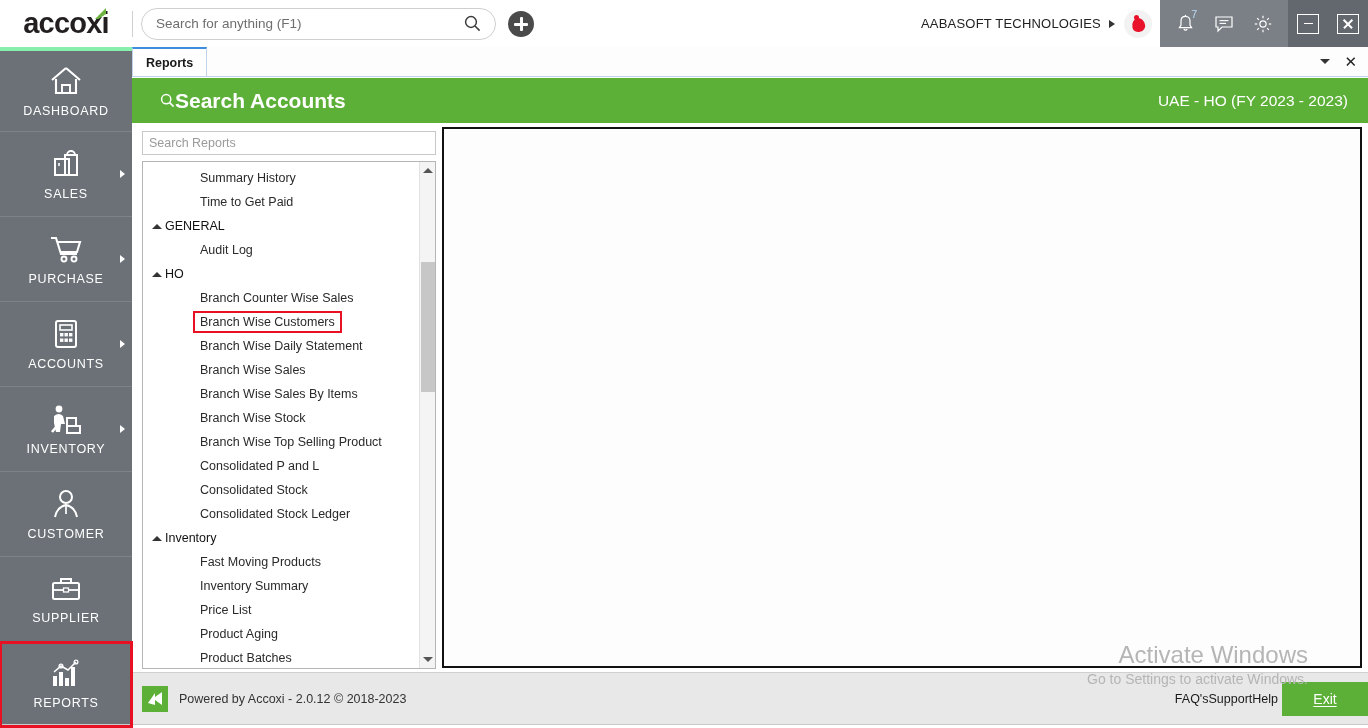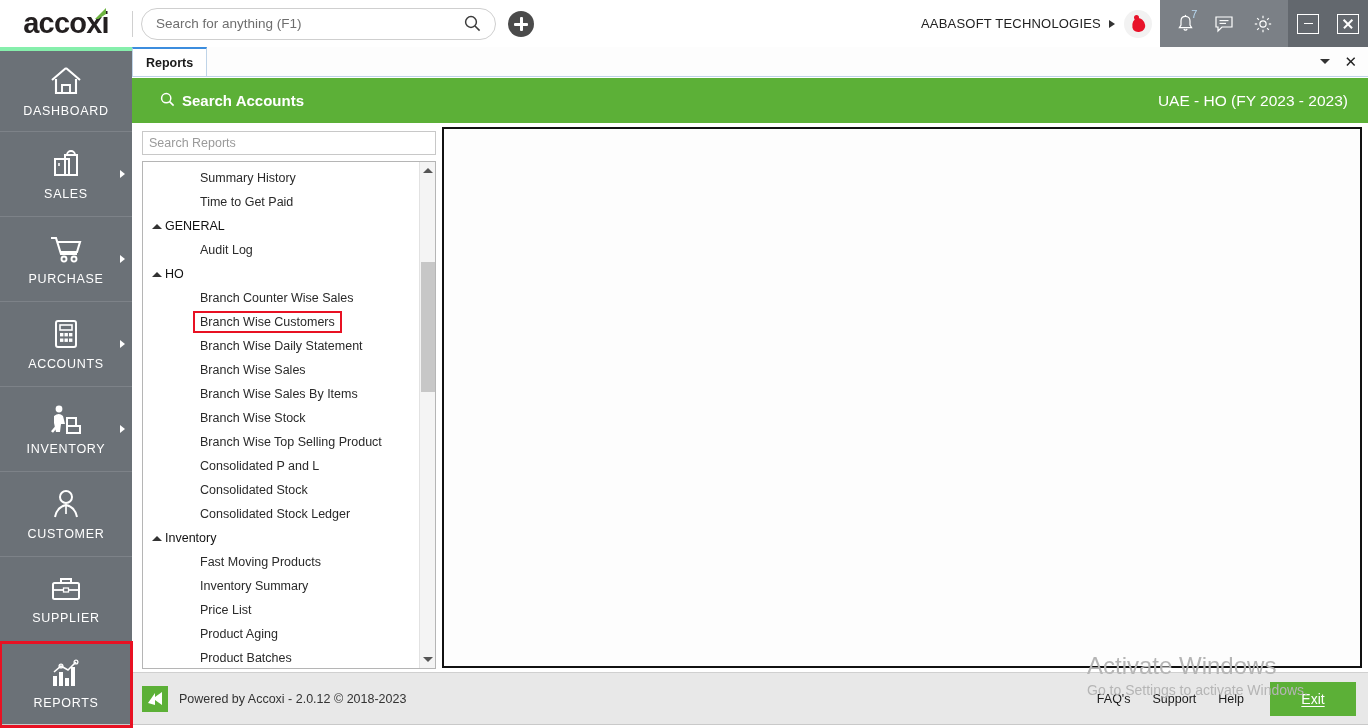--- a/index.html
+++ b/index.html
@@ -148,21 +148,21 @@
   }
   .tab-close { font-size:15px; color:#222; cursor:pointer; line-height:1; }
 
   
   .greenbar {
     position:absolute; left:132px; top:78px; width:1236px; height:45px;
     background:#5cb037; display:flex; align-items:center;
     padding: 0 20px 0 28px; color:#fff;
   }
   .greenbar-title {
-    font-size:15px; font-weight:bold; display:flex; align-items:flex-start; gap:7px;
+    font-size:21px; font-weight:bold; display:flex; align-items:center; 
   }
   .greenbar-right { margin-left:auto; font-size:15.5px; }
 
   
   .reports-panel {
     position:absolute; left:142px; top:131px; width:294px; height:541px;
   }
   .reports-search {
     width:294px; height:24px; border:1px solid #c8c8c8; background:#fff;
     display:flex; align-items:center; padding:0 6px;
@@ -218,40 +218,40 @@
   }
 
   
   .content-panel {
     position:absolute; left:442px; top:127px; width:920px; height:541px;
     background:#fdfdfd; border:2px solid #111;
   }
 
   
   .watermark {
-    position:absolute; right:60px; bottom:28px; text-align:left;
+    position:absolute; right:60px; bottom:39px; text-align:right;
     color:#b5b5b5; pointer-events:none; z-index:20;
   }
   .wm-title { font-size:24px; line-height:28px; }
   .wm-sub { font-size:14px; line-height:20px; }
 
   
   .footer {
     position:absolute; left:132px; top:672px; width:1236px; height:52px;
     background:#e8e8e8; display:flex; align-items:center; padding:0 0 0 10px;
     border-top:1px solid #d0d0d0;
   }
   .footer-logo {
     width:26px;height:26px;background:#5cb037; margin-right:11px;
     display:flex;align-items:center;justify-content:center; flex:0 0 auto;
   }
   .footer-text { font-size:12.5px; color:#333; }
   .footer-links {
-    margin-left:auto; display:flex; align-items:center; gap:22px;
-    padding-right:12px; font-size:12.5px; color:#1a1a1a;
+    margin-left:auto; display:flex; align-items:center; 
+    font-size:12.5px; color:#1a1a1a;
   }
   .footer-links span { cursor:pointer; }
   .exit-btn {
     width:86px;height:34px;background:#5cb037;color:#fff;font-size:14px;
     display:flex;align-items:center;justify-content:center;cursor:pointer;
     margin-left:4px;
   }
   .exit-btn u { text-underline-offset:2px; }
   .bottom-strip {
     position:absolute; left:0; bottom:0; width:1368px; height:4px;

